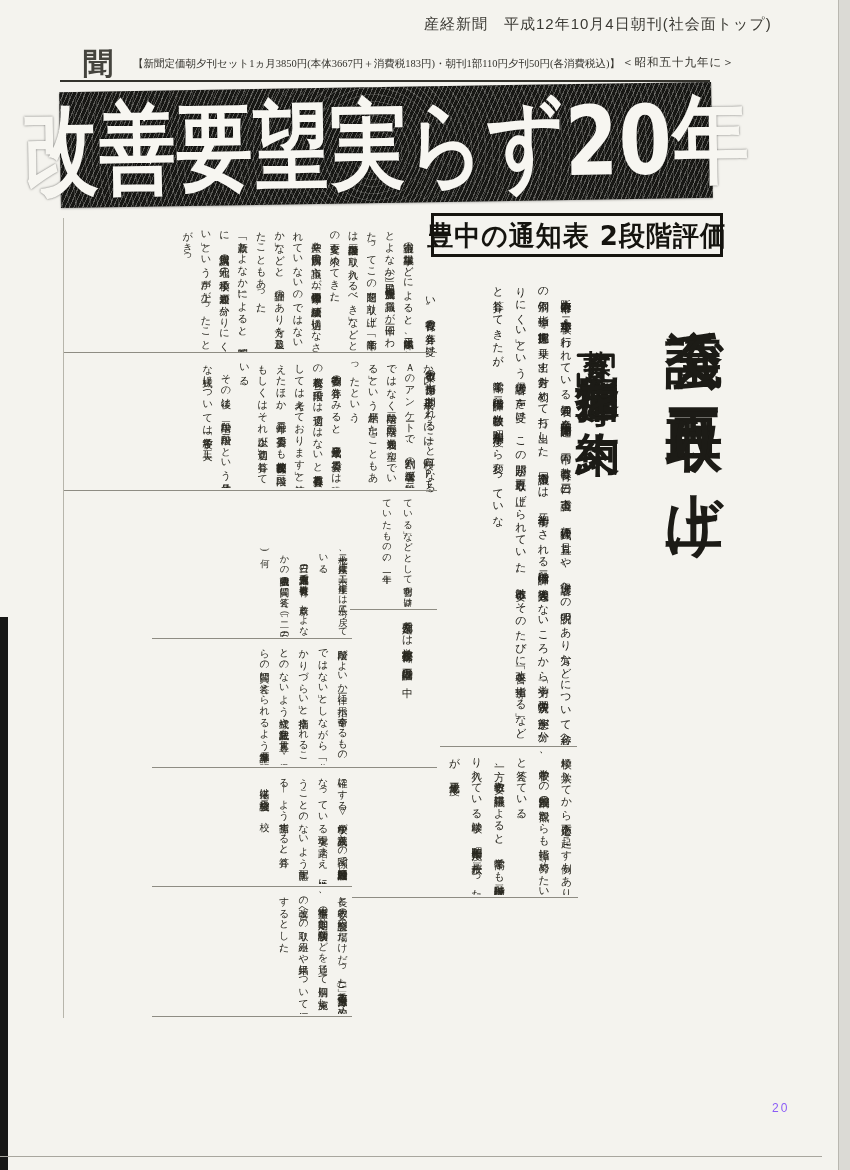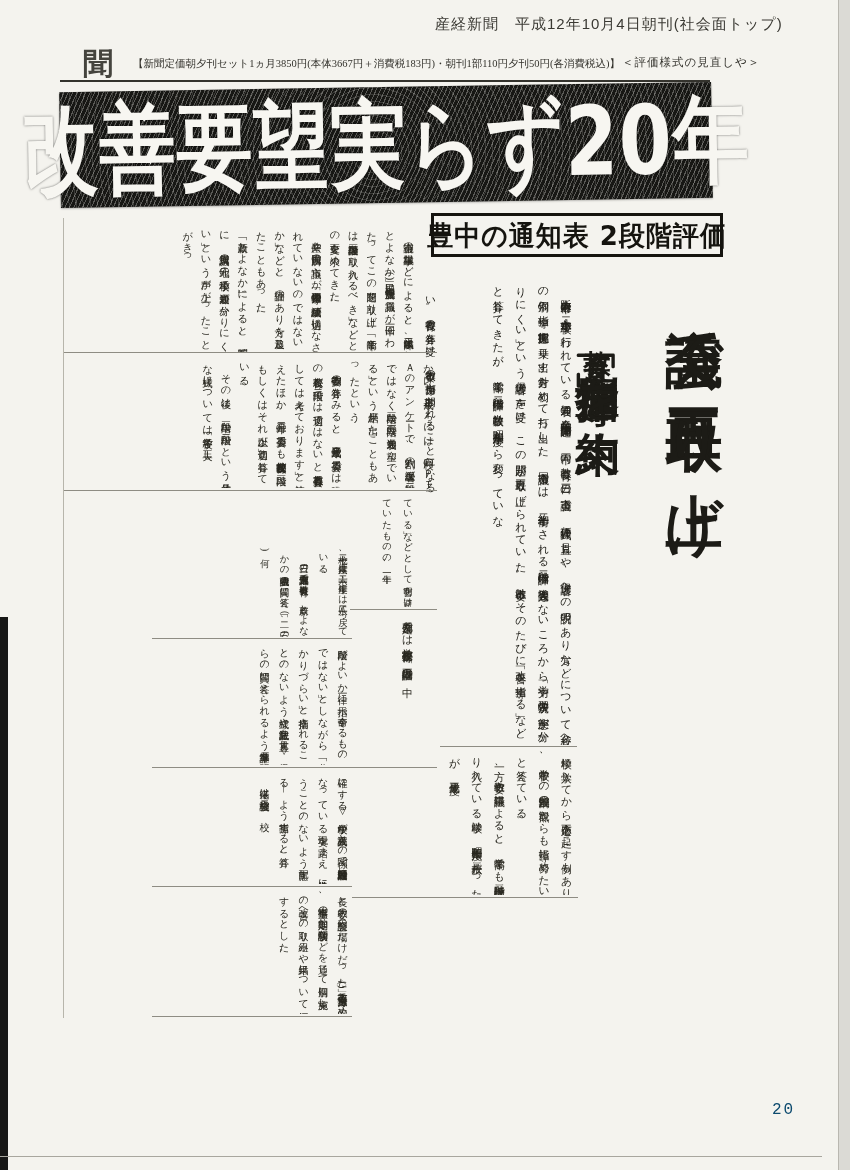--- a/index.html
+++ b/index.html
@@ -19,21 +19,21 @@
     line-break:anywhere;
     word-break:break-all;
   }
   .vblock p{margin:0;padding:0;}
   .vblock p.ind{text-indent:1em;}
   
   .hrule{position:absolute;height:1px;background:#8e8c83;}
   .vrule{position:absolute;width:1px;background:#b7b5ab;}
   
   .header-line{
-    position:absolute;left:435px;top:15px;
+    position:absolute;left:424px;top:15px;
     font-family:"Liberation Sans","DejaVu Sans",sans-serif;
     font-size:15px;letter-spacing:1px;color:#3a3933;white-space:nowrap;
   }
   .logo-clip{
     position:absolute;left:83px;top:48px;width:37px;height:30px;
     overflow:hidden;
   }
   .logo-clip span{
     font-family:"DejaVu Sans",sans-serif;font-weight:bold;font-size:30px;
     color:#45443e;display:block;margin-top:-4px;letter-spacing:0;
@@ -119,37 +119,37 @@
     left:352px;top:750px;width:226px;height:145px;
     font-size:10.8px;line-height:22.4px;letter-spacing:0.4px;
   }
   .ll-1{left:152px;top:548px;width:200px;height:89px;font-size:9.4px;line-height:19.5px;}
   .ll-2{left:152px;top:642px;width:200px;height:123px;font-size:10px;line-height:19.5px;}
   .ll-3{left:152px;top:771px;width:200px;height:113px;font-size:10px;line-height:19.5px;}
   .ll-4{left:152px;top:890px;width:200px;height:124px;font-size:10px;line-height:19.5px;}
   
   .page-number{
     position:absolute;left:772px;top:1101px;
-    font-family:Liberation Mono, monospace;
-    font-size:16px;letter-spacing:2px;color:#0c4a6e;
+    font-family:Liberation Sans, sans-serif;
+    font-size:12px;letter-spacing:2px;color:#8b5cf6;
   }
   
   .scan-left-strip{position:absolute;left:0;top:617px;width:8px;height:553px;background:#171716;}
   .scan-right-edge{position:absolute;left:838px;top:0;width:12px;height:1170px;background:#dbdad5;border-left:1px solid #b9b7b0;}
   .scan-bottom-line{position:absolute;left:0;top:1156px;width:822px;height:1px;background:#a8a69e;}
 </style>
 </head>
 <body>
 
 <div class="header-line">産経新聞　平成12年10月4日朝刊(社会面トップ)</div>
 <div class="logo-clip">
     <span>聞</span>
   </div>
 <div class="price-line">【新聞定価朝夕刊セット1ヵ月3850円(本体3667円＋消費税183円)・朝刊1部110円夕刊50円(各消費税込)】</div>
-<div class="postal-note">＜評価様式の見直しや＞</div>
+<div class="postal-note">＜昭和五十九年に＞</div>
 <div class="hrule" style="left:60px;top:80px;width:650px;height:2px;background:#34332d;"></div>
 
 <div class="banner">
   <span>改善要望実らず20年</span>
 </div>
 
 <div class="subhead-box">
   <span>豊中の通知表 2段階評価</span>
 </div>
 

